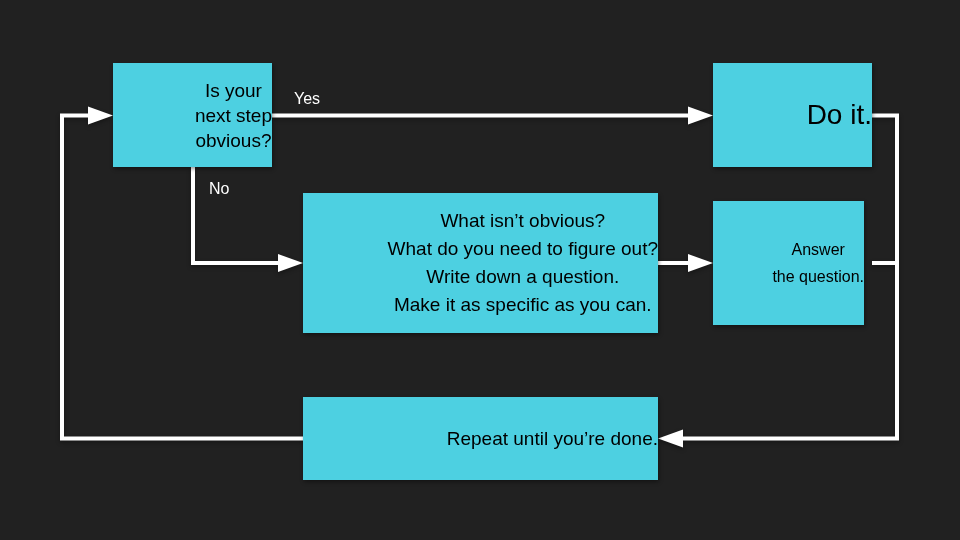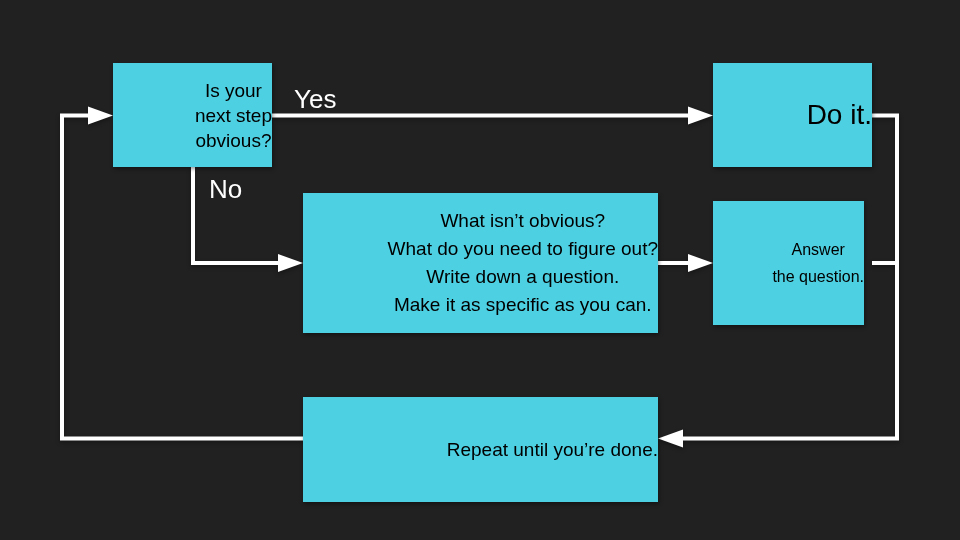--- a/index.html
+++ b/index.html
@@ -42,25 +42,25 @@
     align-items:center;
     justify-content:flex-end;
     text-align:center;
     white-space:pre-line;
     box-shadow:1px 2px 4px rgba(0,0,0,0.4);
   }
   .node-start   {left:113px;top:63px; width:159px;height:104px;font-size:19px;line-height:25px;}
   .node-doit    {left:713px;top:63px; width:159px;height:104px;font-size:28px;line-height:30px;padding-left:14px;}
   .node-figure  {left:303px;top:193px;width:355px;height:140px;font-size:19px;line-height:28px;padding-left:36px;}
   .node-answer  {left:713px;top:201px;width:151px;height:124px;font-size:16px;line-height:27px;}
-  .node-repeat  {left:303px;top:397px;width:355px;height:105px; font-size:19px;line-height:25px;}
+  .node-repeat  {left:303px;top:397px;width:355px;height:83px; font-size:19px;line-height:25px;}
   .edge-label{
     position:absolute;
     color:var(--label-text);
-    font-size:26px;
+    font-size:16px;
     line-height:22px;
     white-space:nowrap;
   }
   .edge-label-yes{left:294px;top:88px;}
   .edge-label-no {left:209px;top:178px;}
 </style>
 </head>
 <body>
 
 <div class="canvas">

